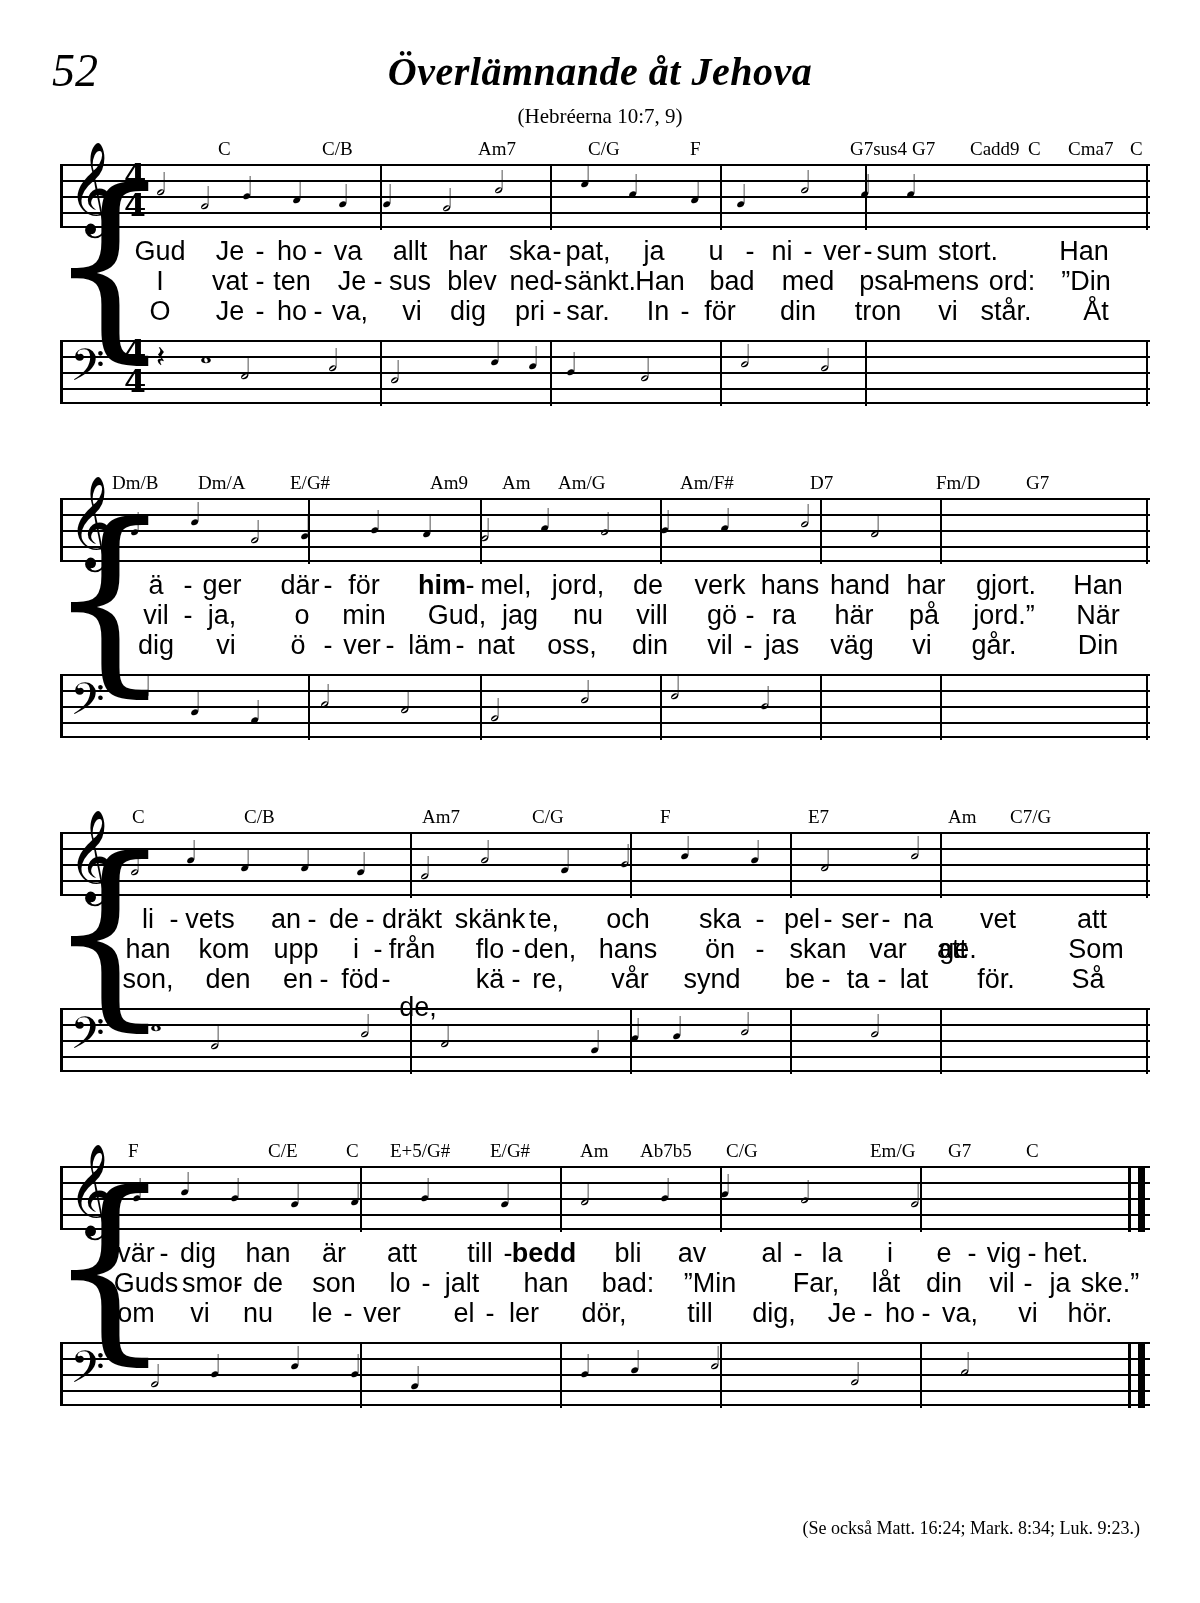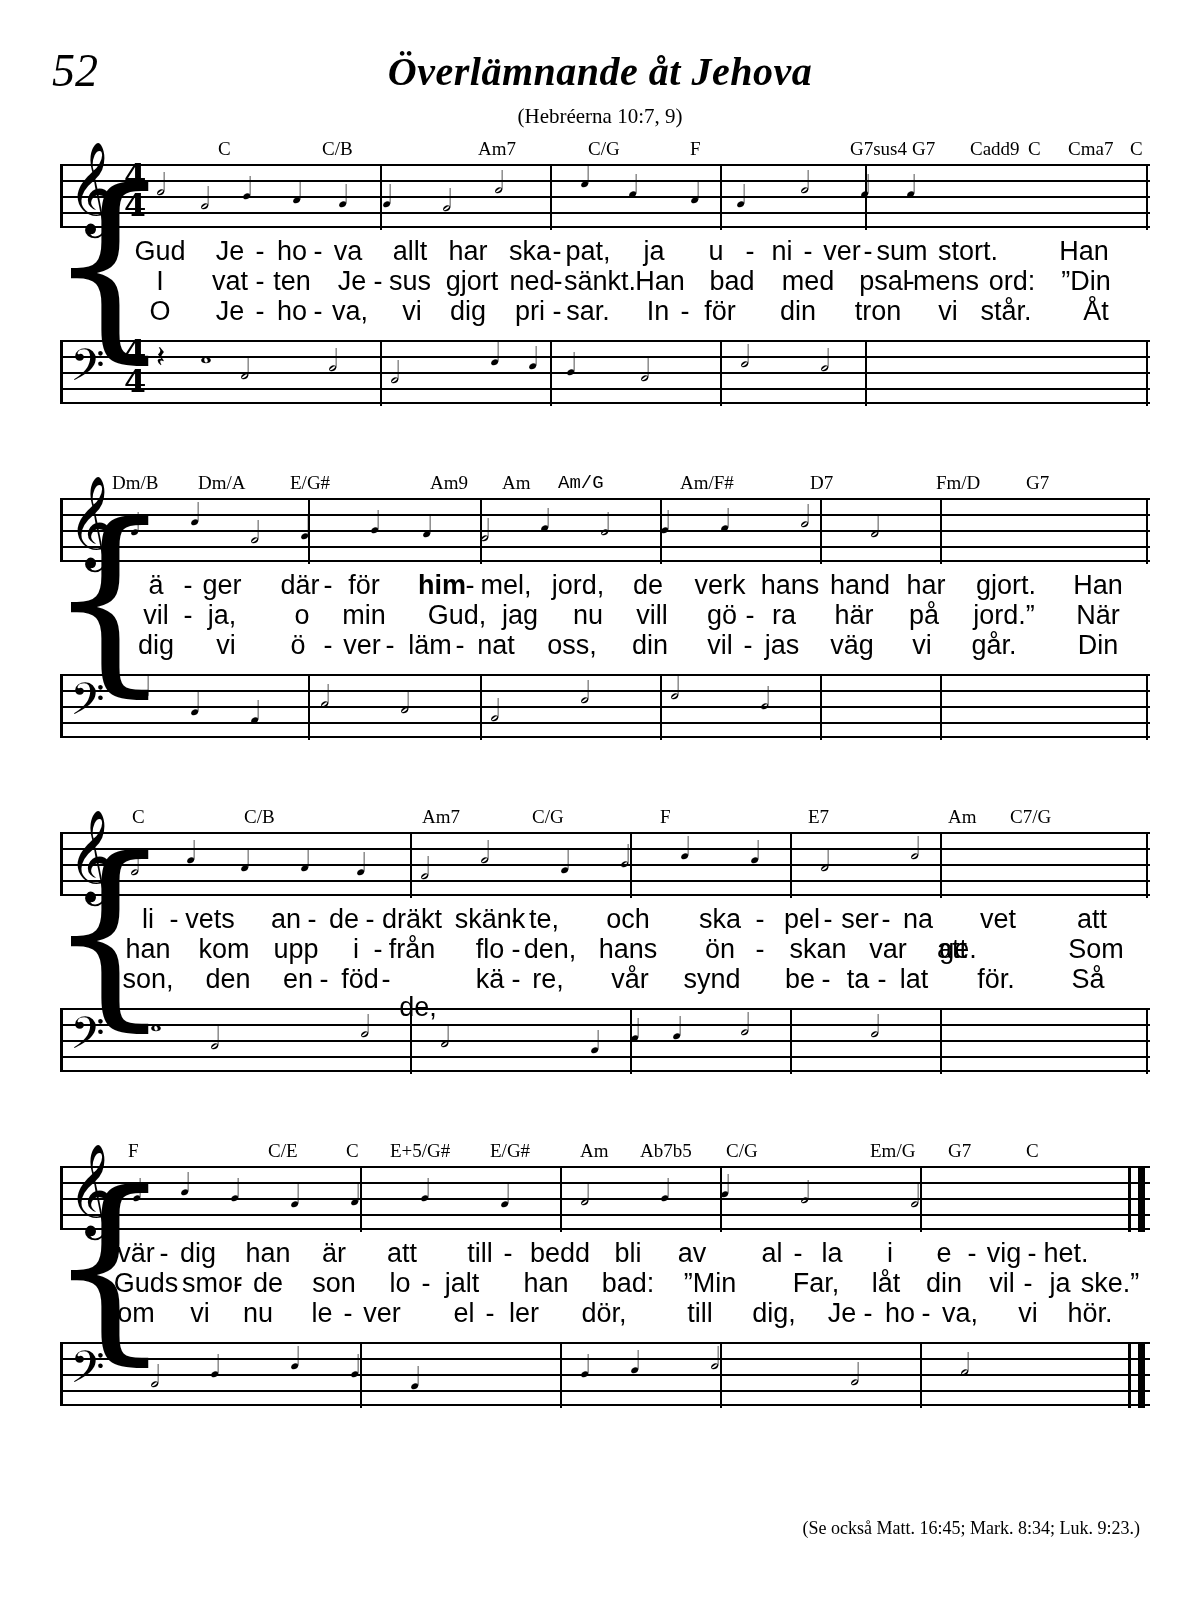--- a/index.html
+++ b/index.html
@@ -247,21 +247,21 @@
         <span class="syl" style="left: 1024px;">Han</span>
       </div>
     <div class="lyric-line" id="lyr-0-1">
         <span class="syl" style="left: 100px;">I</span>
         <span class="syl" style="left: 170px;">vat</span>
         <span class="syl" style="left: 200px;">-</span>
         <span class="syl" style="left: 232px;">ten</span>
         <span class="syl" style="left: 292px;">Je</span>
         <span class="syl" style="left: 318px;">-</span>
         <span class="syl" style="left: 350px;">sus</span>
-        <span class="syl" style="left: 412px;">gjort</span>
+        <span class="syl" style="left: 412px;">blev</span>
         <span class="syl" style="left: 472px;">ned</span>
         <span class="syl" style="left: 498px;">-</span>
         <span class="syl" style="left: 540px;">sänkt.</span>
         <span class="syl" style="left: 600px;">Han</span>
         <span class="syl" style="left: 672px;">bad</span>
         <span class="syl" style="left: 748px;">med</span>
         <span class="syl" style="left: 824px;">psal</span>
         <span class="syl" style="left: 850px;">-</span>
         <span class="syl" style="left: 886px;">mens</span>
         <span class="syl" style="left: 952px;">ord:</span>
@@ -313,21 +313,21 @@
     </div>
 </div>
 
 <div class="system" style="top:472px;">
   <div class="chords" id="chords-1">
       <span class="chord" style="left: 62px;">Dm/B</span>
       <span class="chord" style="left: 148px;">Dm/A</span>
       <span class="chord" style="left: 240px;">E/G#</span>
       <span class="chord" style="left: 380px;">Am9</span>
       <span class="chord" style="left: 452px;">Am</span>
-      <span class="chord" style="left: 508px; font-family: Liberation Mono, monospace;">Am/G</span>
+      <span class="chord" style="left: 508px;">Am/G</span>
       <span class="chord" style="left: 630px;">Am/F#</span>
       <span class="chord" style="left: 760px;">D7</span>
       <span class="chord" style="left: 886px;">Fm/D</span>
       <span class="chord" style="left: 976px;">G7</span>
     </div>
   <div class="brace" style="top:26px;">{</div>
   <div class="staff" id="staff-t-1">
     <span class="clef treble">𝄞</span>
     <span class="bar" style="left:248px;"></span>
     <span class="bar" style="left:420px;"></span>
@@ -584,21 +584,21 @@
   <div class="lyrics" style="margin-top:8px;">
     <div class="lyric-line" id="lyr-3-0">
         <span class="syl" style="left: 76px;">vär</span>
         <span class="syl" style="left: 104px;">-</span>
         <span class="syl" style="left: 138px;">dig</span>
         <span class="syl" style="left: 208px;">han</span>
         <span class="syl" style="left: 274px;">är</span>
         <span class="syl" style="left: 342px;">att</span>
         <span class="syl" style="left: 420px;">till</span>
         <span class="syl" style="left: 448px;">-</span>
-        <span class="syl" style="left: 500px;">bedd</span>
+        <span class="syl" style="left: 484px; font-weight: bold;">bedd</span>
         <span class="syl" style="left: 568px;">bli</span>
         <span class="syl" style="left: 632px;">av</span>
         <span class="syl" style="left: 712px;">al</span>
         <span class="syl" style="left: 738px;">-</span>
         <span class="syl" style="left: 772px;">la</span>
         <span class="syl" style="left: 830px;">i</span>
         <span class="syl" style="left: 884px;">e</span>
         <span class="syl" style="left: 912px;">-</span>
         <span class="syl" style="left: 944px;">vig</span>
         <span class="syl" style="left: 972px;">-</span>
@@ -660,13 +660,13 @@
       <span class="note" style="left: 290px; top: 8px;">𝅘𝅥</span>
       <span class="note" style="left: 350px; top: 20px;">𝅘𝅥</span>
       <span class="note" style="left: 520px; top: 8px;">𝅘𝅥</span>
       <span class="note" style="left: 570px; top: 4px;">𝅘𝅥</span>
       <span class="note" style="left: 650px; top: 0px;">𝅗𝅥</span>
       <span class="note" style="left: 790px; top: 16px;">𝅗𝅥</span>
       <span class="note" style="left: 900px; top: 6px;">𝅗𝅥</span>
     </div>
 </div>
 
-<div class="footnote">(Se också Matt. 16:45; Mark. 8:34; Luk. 9:23.)</div>
+<div class="footnote">(Se också Matt. 16:24; Mark. 8:34; Luk. 9:23.)</div>
 
 </body></html>

